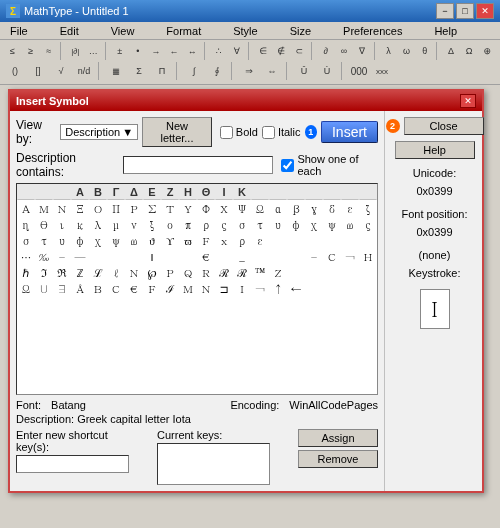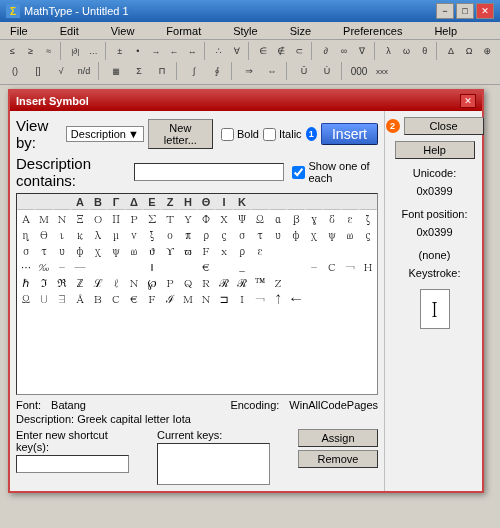--- a/index.html
+++ b/index.html
@@ -169,21 +169,21 @@
     }
 
     
     .controls-row1 {
       display: flex;
       align-items: center;
       gap: 4px;
       margin-bottom: 4px;
     }
     .label-text {
-      font-size: 15px;
+      font-size: 12px;
       color: #000;
     }
     .dropdown-btn {
       background: white;
       border: 1px solid #888;
       padding: 1px 4px;
       font-size: 11px;
       cursor: pointer;
       display: flex;
       align-items: center;

